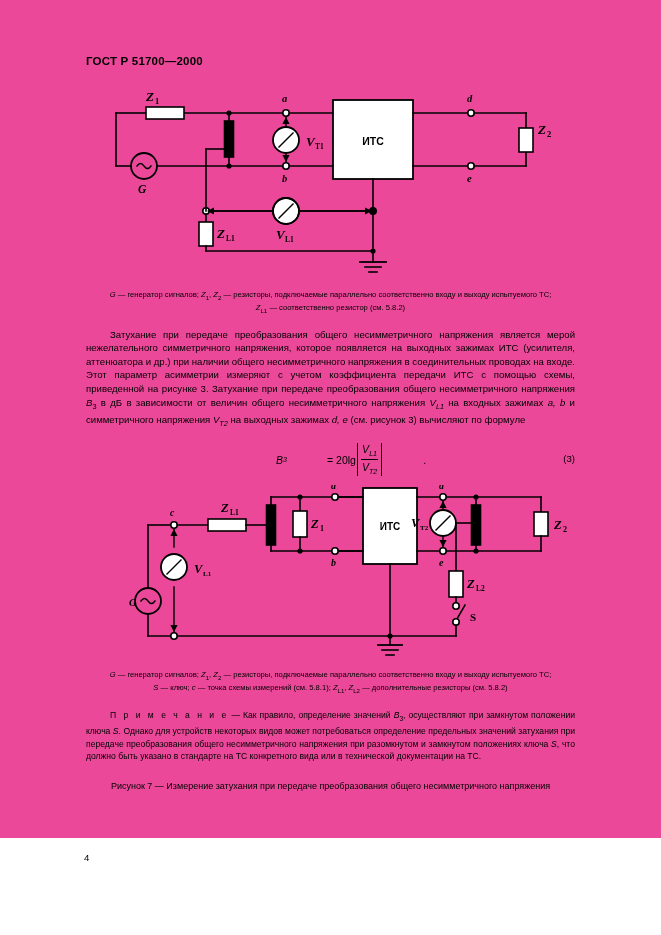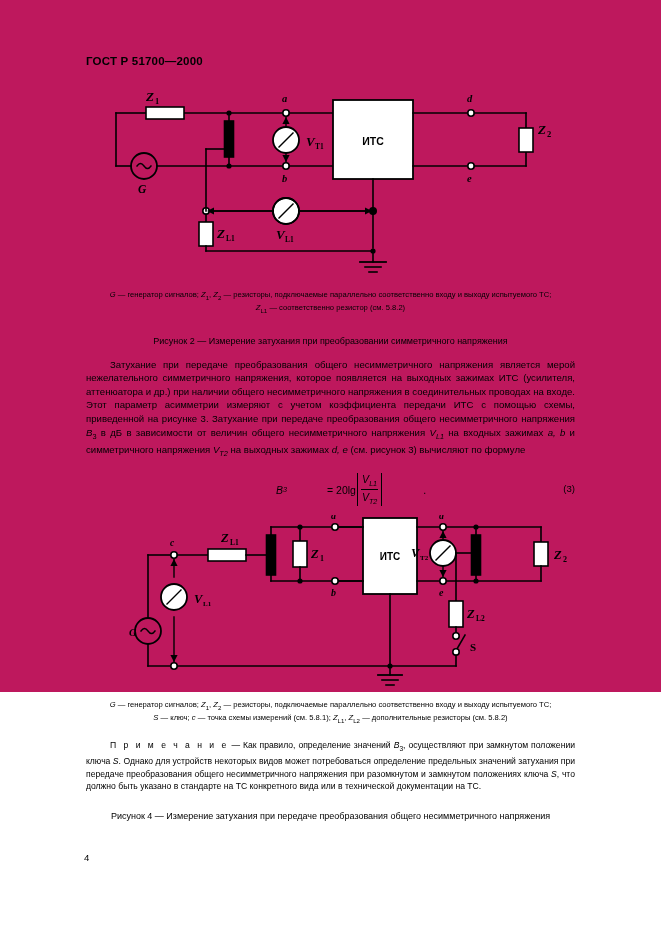--- a/index.html
+++ b/index.html
@@ -12,22 +12,22 @@
     height: 935px;
     position: relative;
     font-family: "Liberation Sans", sans-serif;
     color: #000000;
     overflow: hidden;
   }
   .page {
     position: absolute;
     left: 0; top: 0;
     width: 661px;
-    height: 692px;
-    background: #be185d;
+    height: 838px;
+    background: #ec4899;
   }
   .header {
     position: absolute;
     left: 86px;
     top: 55px;
     font-size: 11.5px;
     font-weight: bold;
     letter-spacing: 0.2px;
   }
   .content {
@@ -235,21 +235,20 @@
         </g>
         <text x="287" y="57" font-size="10.5" font-family="'Liberation Sans', sans-serif" font-weight="bold" text-anchor="middle" fill="#000">ИТС</text>
       </svg>
     </div>
 
     <p class="cap" style="margin-top:6px;">
       <span class="it">G</span><span> — генератор сигналов; </span><span class="it">Z</span><sub>1</sub><span>, </span><span class="it">Z</span><sub>2</sub><span> — резисторы, подключаемые параллельно соответственно входу и выходу испытуемого ТС;</span><br>
       <span class="it">Z</span><sub>L1</sub><span> — соответственно резистор (см. 5.8.2)</span>
     </p>
 
-    <p class="figcap" style="margin-top:20px;">Рисунок 2 — Измерение затухания при преобразовании симметричного напряжения</p>
 
 
     <p class="body" style="margin-top:12px;">
       <span>Затухание при передаче преобразования общего несимметричного напряжения является мерой нежелательного симметричного напряжения, которое появляется на выходных зажимах ИТС (усилителя, аттенюатора и др.) при наличии общего несимметричного напряжения в соединительных проводах на входе. Этот параметр асимметрии измеряют с учетом коэффициента передачи ИТС с помощью схемы, приведенной на рисунке 3. Затухание при передаче преобразования общего несимметричного напряжения </span><span class="it">B</span><sub>3</sub><span> в дБ в зависимости от величин общего несимметричного напряжения </span><span class="it">V</span><sub class="it">L1</sub><span> на входных зажимах </span><span class="it">a, b</span><span> и симметричного напряжения </span><span class="it">V</span><sub class="it">T2</sub><span> на выходных зажимах </span><span class="it">d, e</span><span> (см. рисунок 3) вычисляют по формуле</span>
     </p>
 
     <div class="formula-row" style="margin-top:10px;">
       <div class="formula">
         <span>B</span>
           <sub>3</sub>
@@ -373,19 +372,19 @@
 
     <p class="cap" style="margin-top:4px;">
       <span class="it">G</span><span> — генератор сигналов; </span><span class="it">Z</span><sub>1</sub><span>, </span><span class="it">Z</span><sub>2</sub><span> — резисторы, подключаемые параллельно соответственно входу и выходу испытуемого ТС;</span><br>
       <span class="it">S</span><span> — ключ; </span><span class="it">c</span><span> — точка схемы измерений (см. 5.8.1); </span><span class="it">Z</span><sub>L1</sub><span>, </span><span class="it">Z</span><sub>L2</sub><span> — дополнительные резисторы (см. 5.8.2)</span>
     </p>
 
     <p class="note" style="margin-top:14px;">
       <span class="spaced">П р и м е ч а н и е</span><span> — Как правило, определение значений </span><span class="it">B</span><sub>3</sub><span>, осуществляют при замкнутом положении ключа </span><span class="it">S</span><span>. Однако для устройств некоторых видов может потребоваться определение предельных значений затухания при передаче преобразования общего несимметричного напряжения при разомкнутом и замкнутом положениях ключа </span><span class="it">S</span><span>, что должно быть указано в стандарте на ТС конкретного вида или в технической документации на ТС.</span>
     </p>
 
-    <p class="figcap" style="margin-top:18px;">Рисунок 4 — Измерение затухания при передаче преобразования общего несимметричного напряжения</p>
+    <p class="figcap" style="margin-top:18px;">Рисунок 7 — Измерение затухания при передаче преобразования общего несимметричного напряжения</p>
 
   </div>
 
   <div class="pageno">4</div>
 
 </div>
 
 </body></html>

